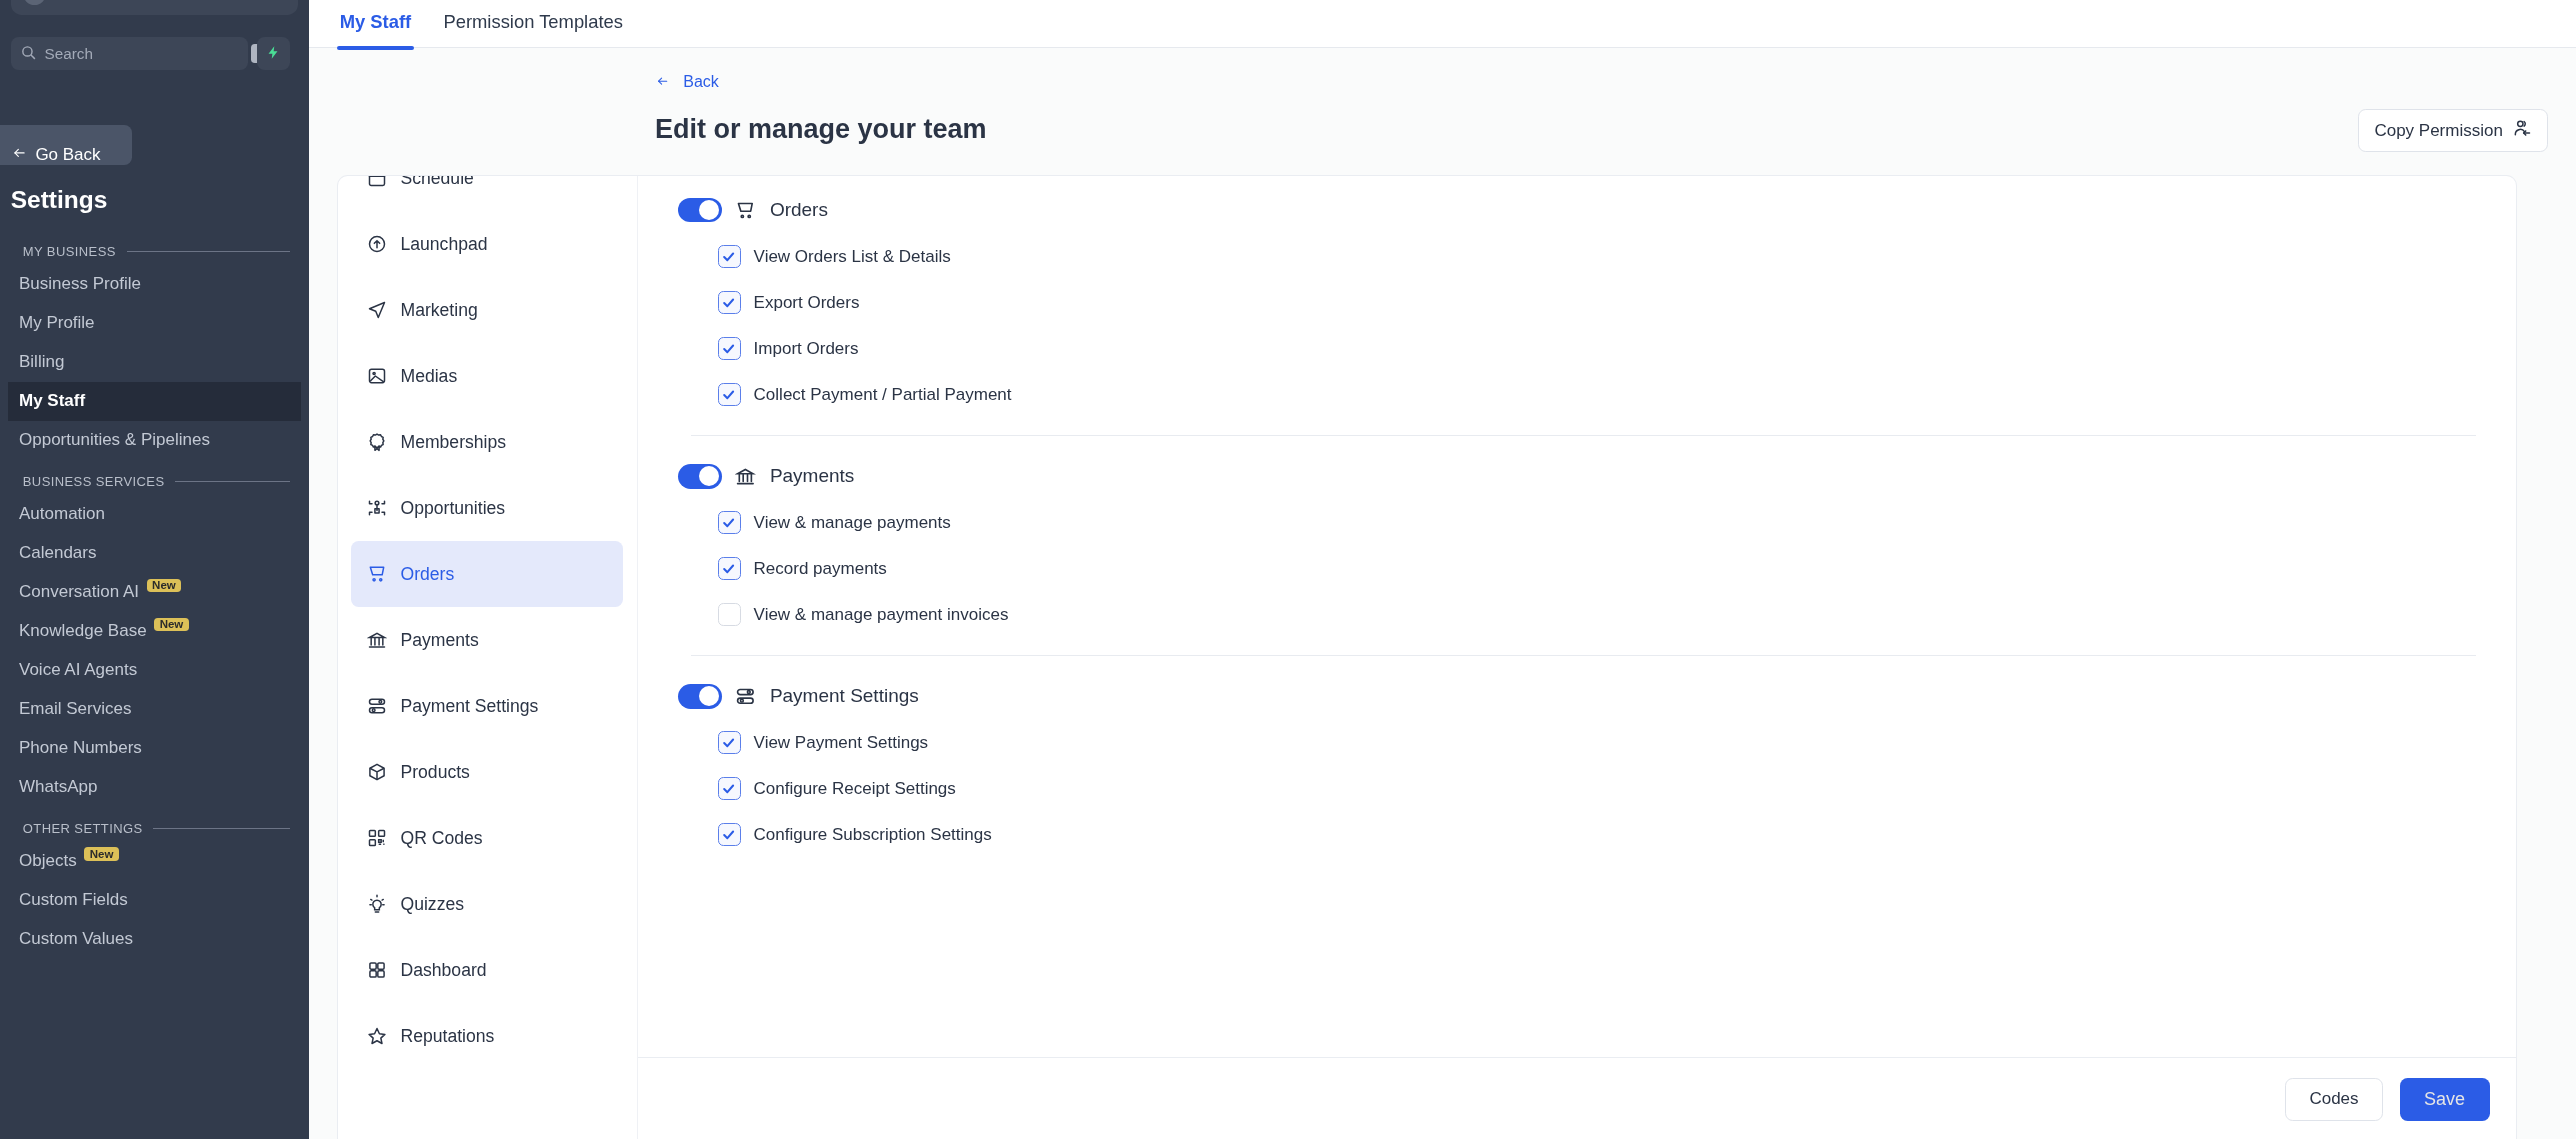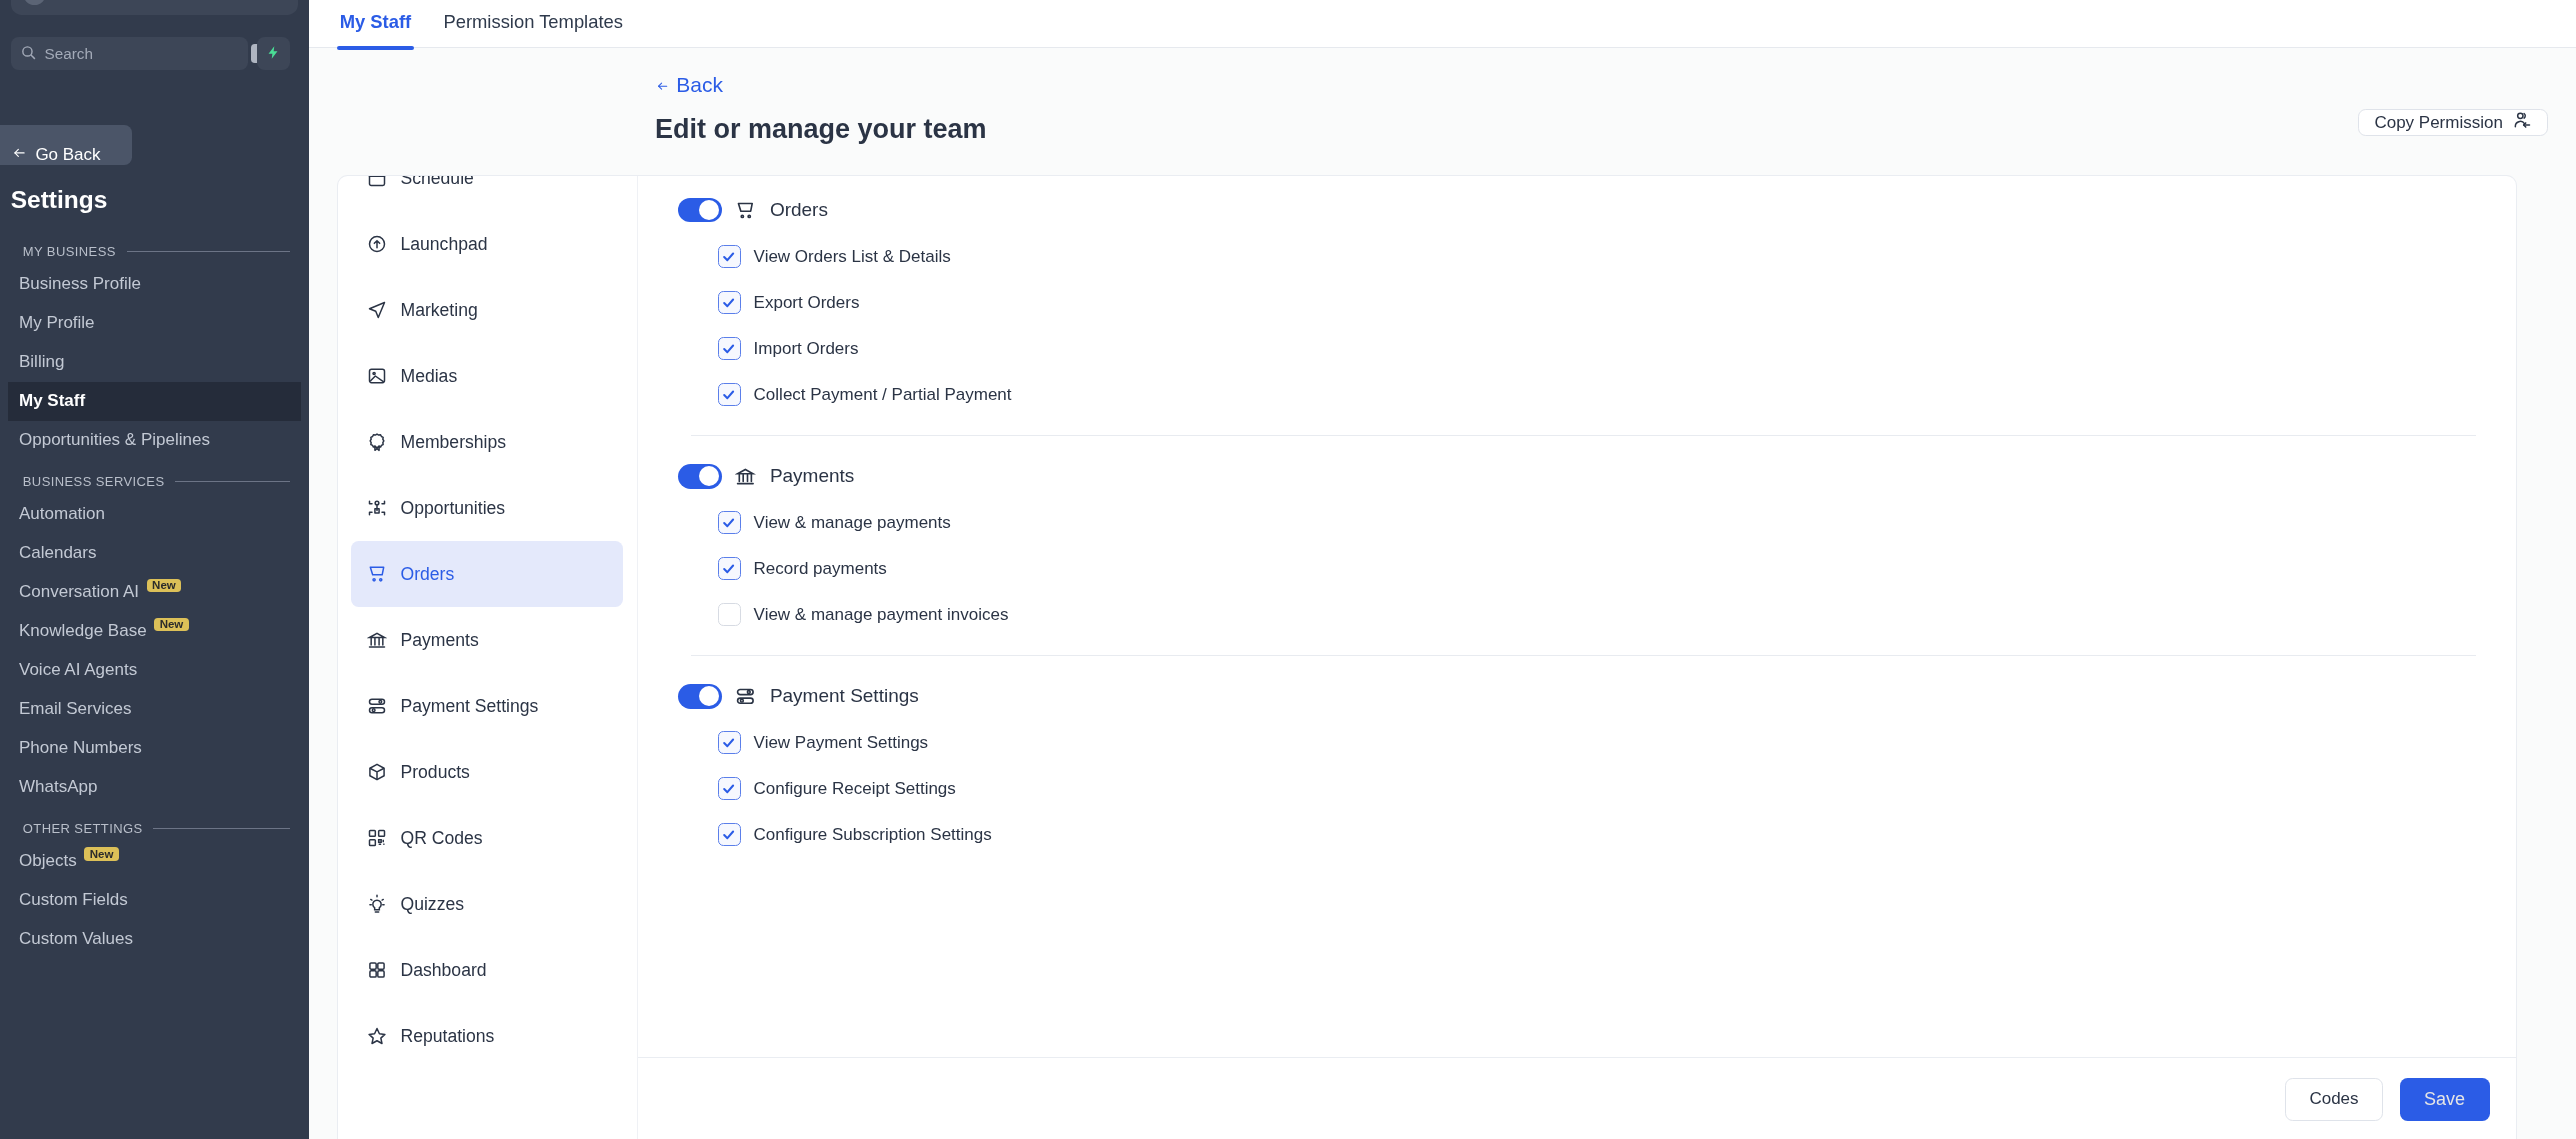--- a/index.html
+++ b/index.html
@@ -116,30 +116,30 @@
     cursor: pointer; position: relative; white-space: nowrap;
   }
   .tab.active { color: #2B5CE6; font-weight: bold; }
   .tab.active::after {
     content: ""; position: absolute; left: 0; right: 0; bottom: -1.5px;
     height: 3.1px; background: #2B5CE6; border-radius: 2.3px;
   }
 
   .back-link {
     position: absolute; left: 346px; top: 73px;
-    display: flex; gap: 6px;
-    color: #2B5CE6; font-size: 21px; cursor: pointer;
+    display: flex; gap: 13px;
+    color: #2B5CE6; font-size: 16px; cursor: pointer;
   }
   .page-heading {
     position: absolute; left: 346px; top: 114px;
     color: #2B3445; font-size: 27px; font-weight: bold;
   }
   .copy-perm-btn {
     position: absolute; right: 27.6px; top: 109px;
-    height: 27px; padding: 0 15.3px;
+    height: 43px; padding: 0 15.3px;
     background: #FFFFFF; border: 1.1px solid #DFE3EA; border-radius: 7.7px;
     display: flex; align-items: center; gap: 9.2px;
     color: #2B3445; font-size: 17px; cursor: pointer;
     font-family: inherit;
   }
 
   
   .card {
     position: absolute; left: 27.6px; top: 175px;
     width: 2180px; height: 965px;

